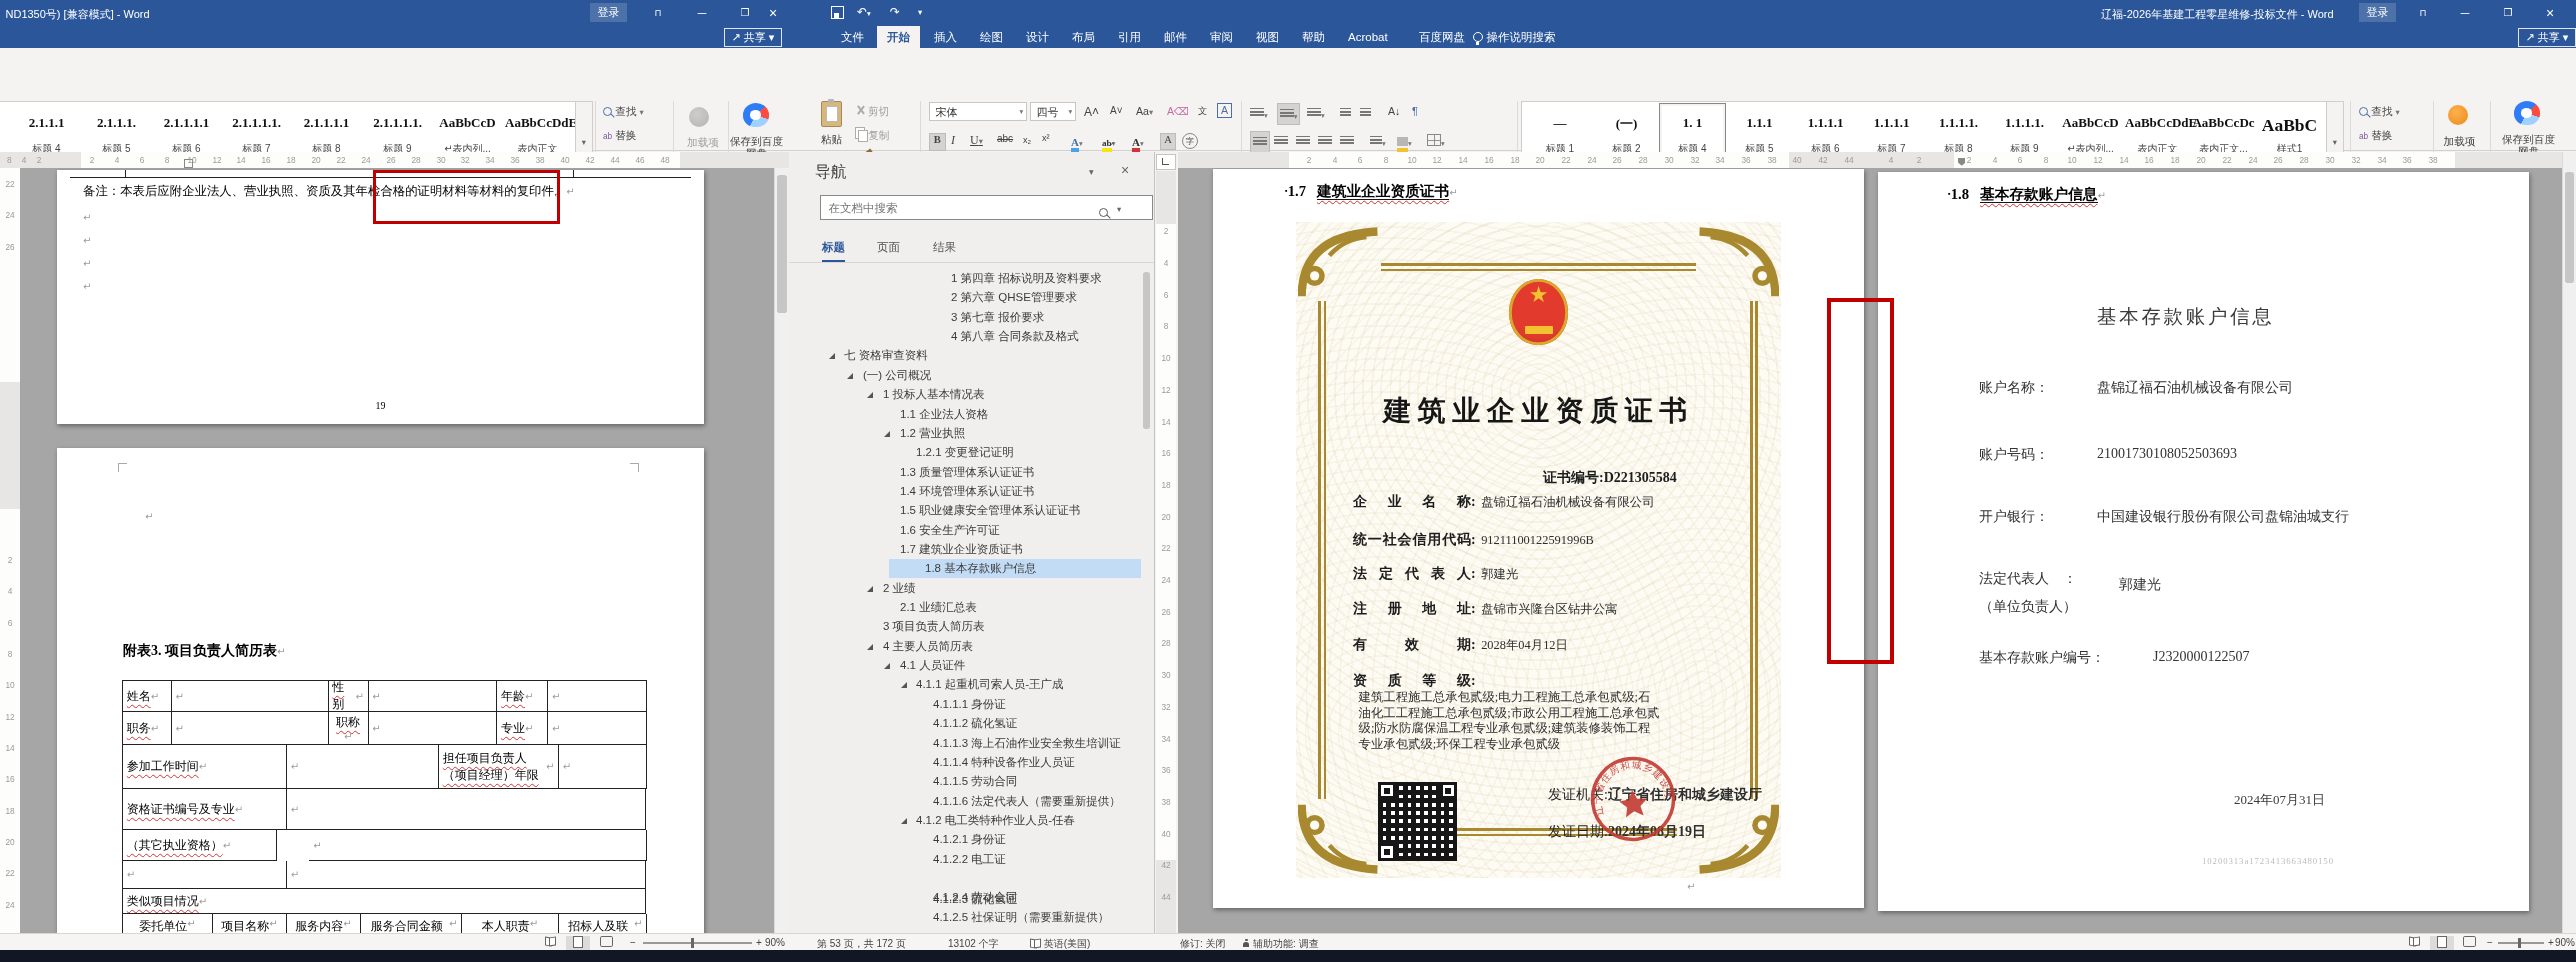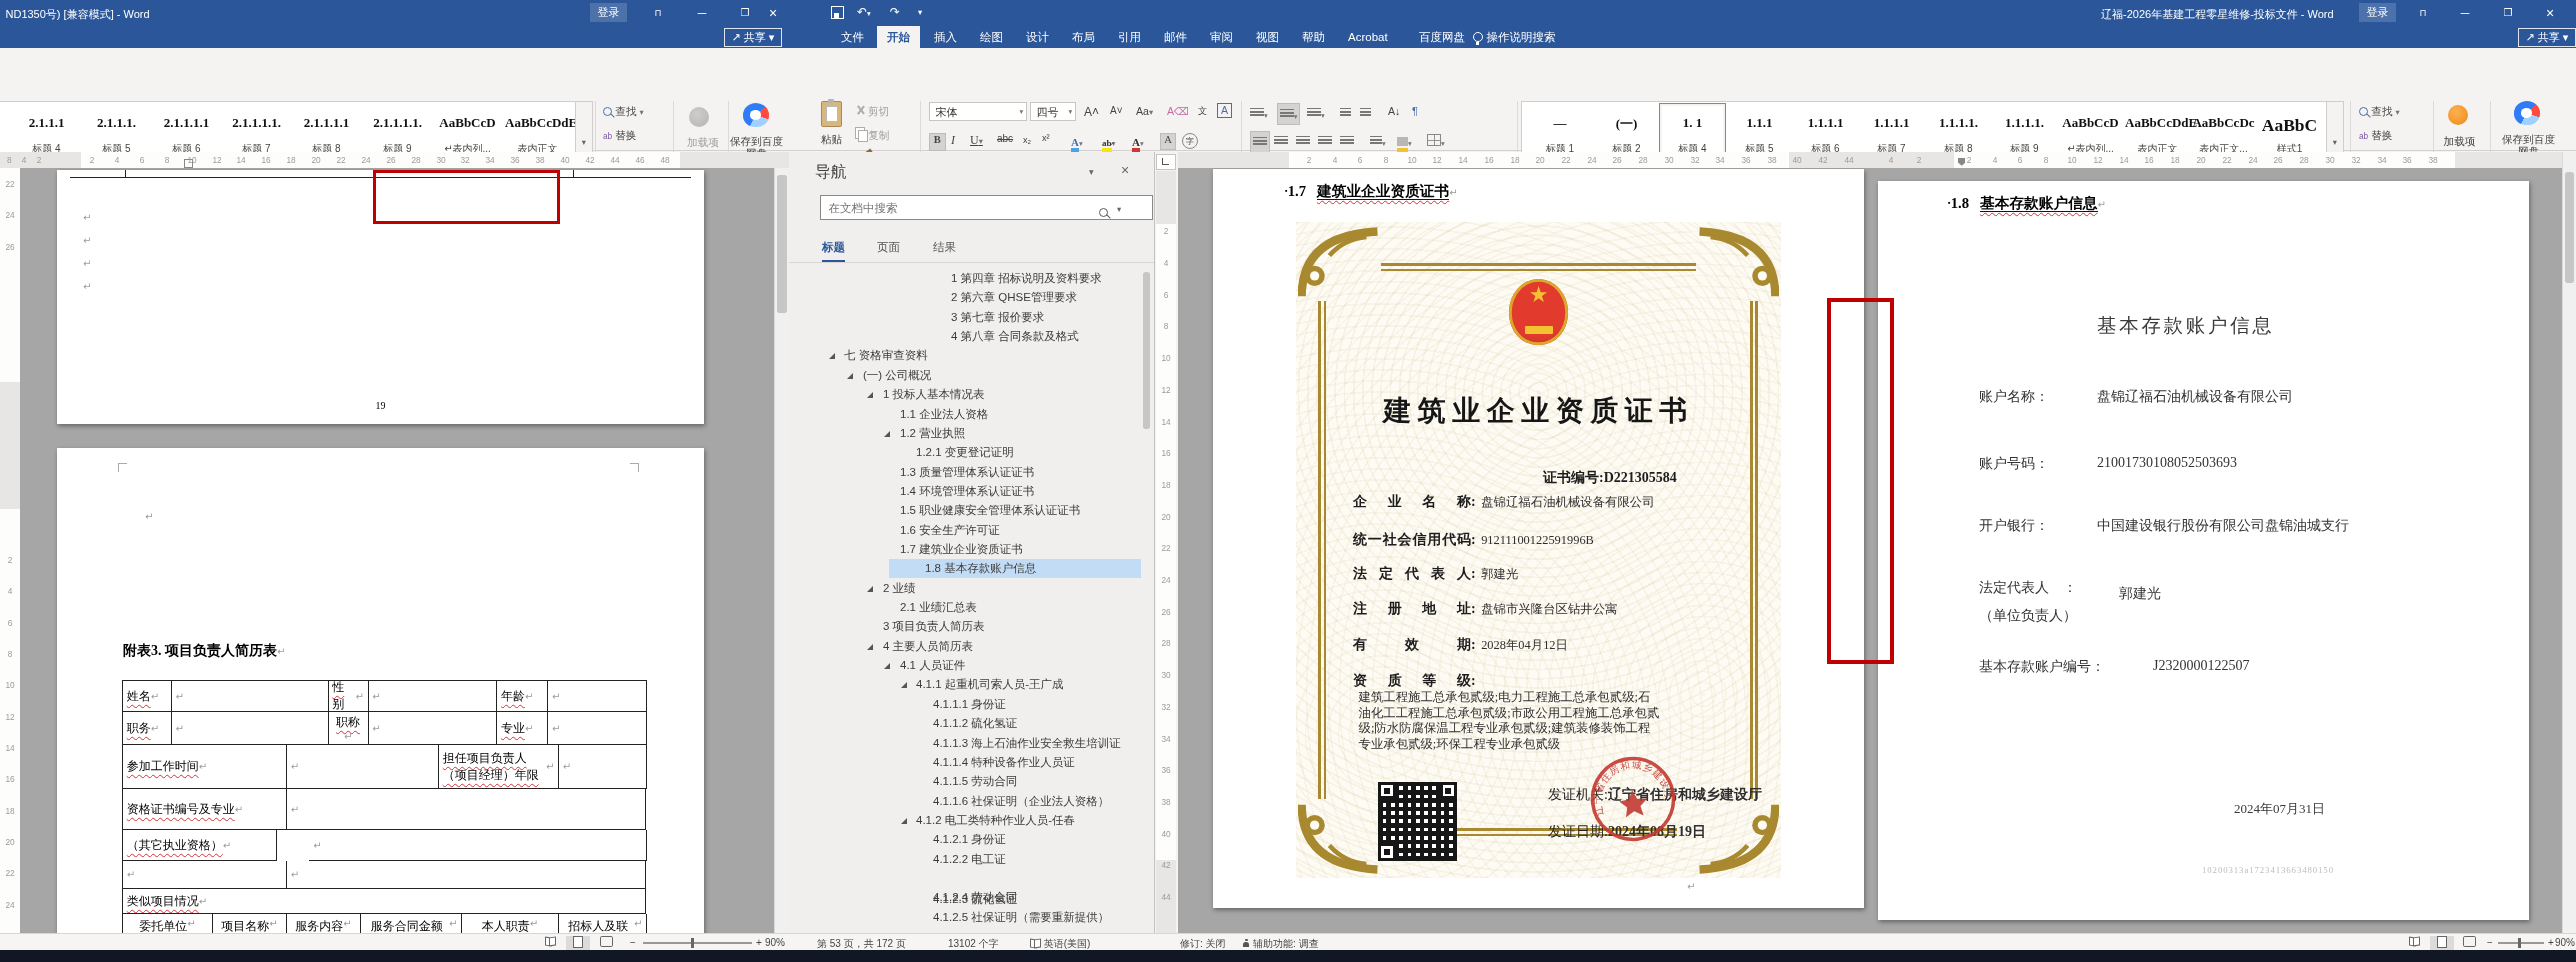--- a/index.html
+++ b/index.html
@@ -253,20 +253,21 @@
           <span class="vrulnum" style="top: 669px;">20</span>
           <span class="vrulnum" style="top: 700px;">22</span>
           <span class="vrulnum" style="top: 732px;">24</span>
           <span class="vrulnum" style="top: 763px;">26</span>
         </div>
 
       <div class="page doc" style="left:57px;top:1.8px;width:647px;height:254px;">
         <div class="abs" style="left:13px;top:7.4px;width:621px;height:0.9px;background:#222;"></div>
         <div class="abs" style="left:68px;top:0;width:0.9px;height:7.4px;background:#222;"></div>
         <div class="abs" style="left:516px;top:0;width:0.9px;height:7.4px;background:#222;"></div>
+        <div class="abs" style="left:26px;top:13px;width:608px;font-size:12.4px;"><span>备注：本表后应附企业法人、营业执照、资质及其年检合格的证明材料等材料的复印件。</span><span class="pil">↵</span></div>
         <span class="pil abs" style="left:26px;top:42px;">↵</span>
         <span class="pil abs" style="left:26px;top:65px;">↵</span>
         <span class="pil abs" style="left:26px;top:88px;">↵</span>
         <span class="pil abs" style="left:26px;top:111px;">↵</span>
         <div class="redbox" style="left:316px;top:0px;width:181px;height:48px;"></div>
         <div class="abs" style="left:0;right:0;top:230px;text-align:center;font-size:10px;">19</div>
       </div>
 
       <div class="page doc" style="left:57px;top:280px;width:647px;height:553px;">
         <span class="cornermark tl" style="left:61px;top:14.7px;"></span>
@@ -667,21 +668,21 @@
           <div class="navrow" style="top: 582px;">
             <span class="ntext" style="left: 144px;">4.1.1.3 海上石油作业安全救生培训证</span>
           </div>
           <div class="navrow" style="top: 601px;">
             <span class="ntext" style="left: 144px;">4.1.1.4 特种设备作业人员证</span>
           </div>
           <div class="navrow" style="top: 620px;">
             <span class="ntext" style="left: 144px;">4.1.1.5 劳动合同</span>
           </div>
           <div class="navrow" style="top: 640px;">
-            <span class="ntext" style="left: 144px;">4.1.1.6 社保证明（企业法人资格）</span>
+            <span class="ntext" style="left: 144px;">4.1.1.6 法定代表人（需要重新提供）</span>
           </div>
           <div class="navrow" style="top: 659px;">
             <span class="ntri" style="left: 112px;"></span>
             <span class="ntext" style="left: 127px;">4.1.2 电工类特种作业人员-任春</span>
           </div>
           <div class="navrow" style="top: 678px;">
             <span class="ntext" style="left: 144px;">4.1.2.1 身份证</span>
           </div>
           <div class="navrow" style="top: 698px;">
             <span class="ntext" style="left: 144px;">4.1.2.2 电工证</span>
@@ -839,21 +840,21 @@
           <svg class="abs" style="left:293px;top:533px;transform:rotate(-6deg);opacity:.9;" width="88" height="88" viewBox="0 0 100 100">
             <circle cx="50" cy="50" r="46" fill="none" stroke="#c23a32" stroke-width="4"></circle>
             <path id="sealArc" d="M 15 64 A 37 37 0 1 1 85 64" fill="none"></path>
             <text fill="#c23a32" font-size="11" letter-spacing="1"><textPath href="#sealArc" id="seal-text-path">辽宁省住房和城乡建设厅</textPath></text>
             <polygon fill="#c23a32" points="50,40 54.7,50.2 65.9,51.3 57.6,58.9 60.1,69.9 50,64 39.9,69.9 42.4,58.9 34.1,51.3 45.3,50.2"></polygon>
           </svg>
         </div>
         <span class="pil abs" style="left:474px;top:712px;">↵</span>
       </div>
 
-      <div class="page doc" style="left:700px;top:13px;width:651px;height:739px;text-align:center;">
+      <div class="page doc" style="left:700px;top:4px;width:651px;height:739px;text-align:center;">
         <div class="abs" style="left:70px;top:13px;font-size:14.7px;font-weight:bold;">
           <span style="font-size:7.4px;vertical-align:2.8px;">▪</span><span>1.8</span>&nbsp;&nbsp;
           <span class="hunder wavy">基本存款账户信息</span><span class="pil" style="font-weight:normal;">↵</span>
         </div>
         <div class="abs" style="left:219px;top:131px;font-size:19.4px;letter-spacing:2.8px;color:#3a3a3a;">基本存款账户信息</div>
         <div id="acct-fields">
             <div class="abs" style="left: 101px; top: 207px; font: 14px &quot;Liberation Serif&quot;, &quot;DejaVu Serif&quot;, serif; color: rgb(51, 51, 51);">账户名称：</div>
             <div class="abs" style="left: 219px; top: 207px; font: 14px &quot;Liberation Serif&quot;, &quot;DejaVu Serif&quot;, serif; color: rgb(51, 51, 51);">盘锦辽福石油机械设备有限公司</div>
             <div class="abs" style="left: 101px; top: 274px; font: 14px &quot;Liberation Serif&quot;, &quot;DejaVu Serif&quot;, serif; color: rgb(51, 51, 51);">账户号码：</div>
             <div class="abs" style="left: 219px; top: 274px; font: 14px &quot;Liberation Serif&quot;, &quot;DejaVu Serif&quot;, serif; color: rgb(51, 51, 51);">21001730108052503693</div>

